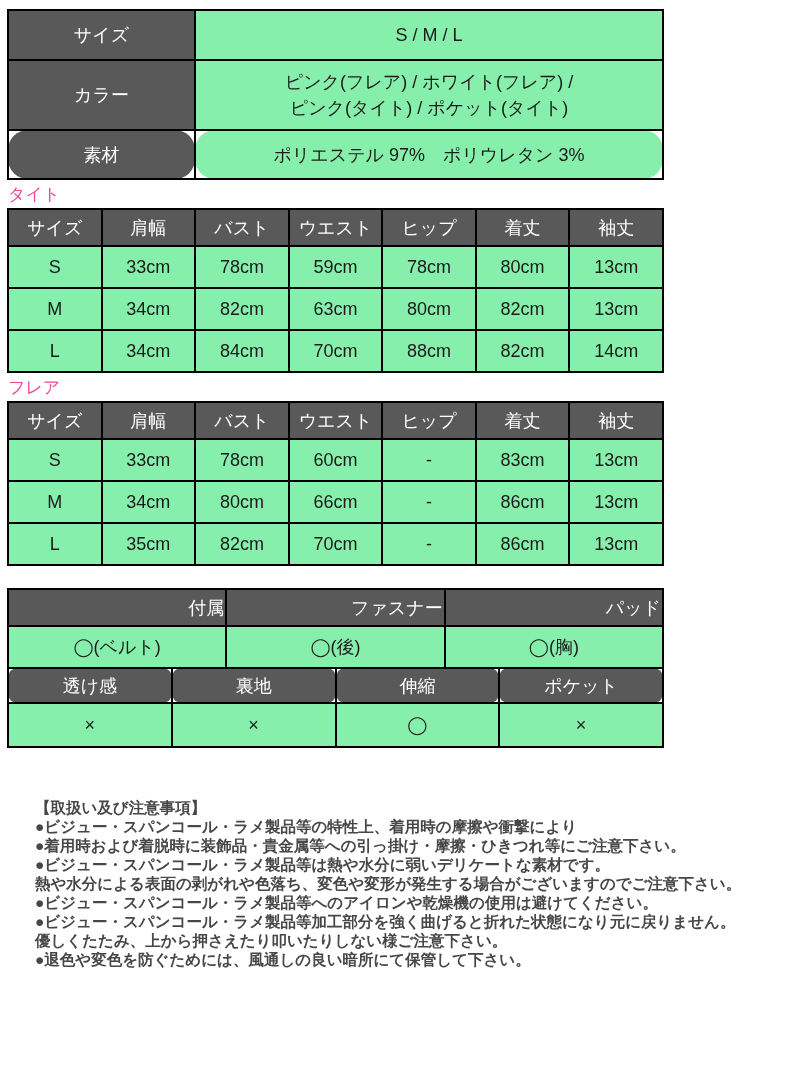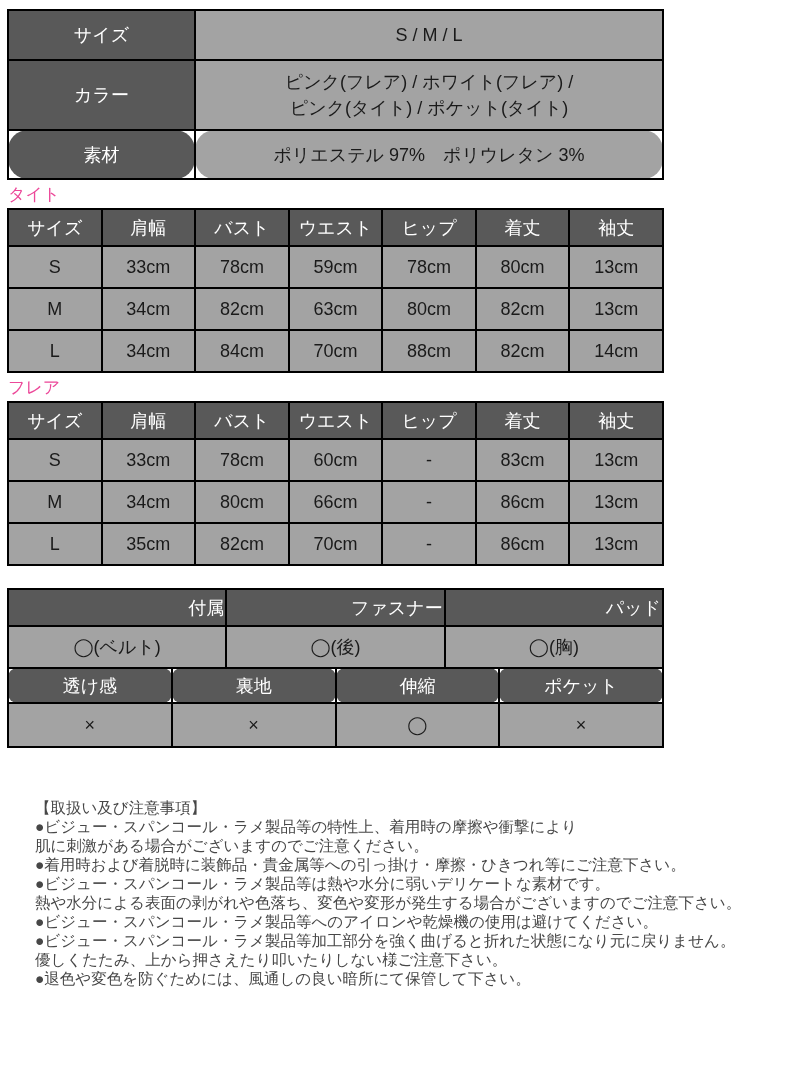--- a/index.html
+++ b/index.html
@@ -5,21 +5,21 @@
   html,body{margin:0;padding:0;background:#ffffff;}
   body{
     width:800px;height:1067px;overflow:hidden;
     font-family:"Liberation Sans","DejaVu Sans",sans-serif;
     color:#1a1a1a;-webkit-font-smoothing:antialiased;
   }
   .page{padding:9px 7px 0 7px;}
   table{border-collapse:collapse;width:657px;table-layout:fixed;}
   th,td{border:2px solid #000;}
   th{background:#595959;color:#ffffff;font-weight:normal;font-size:18px;text-align:center;}
-  td{font-size:18px;text-align:center;color:#1a1a1a;background:#a3a3a3;}
+  td{font-size:18px;text-align:center;color:#1a1a1a;background:#86efac;}
 
   
   .spec-table th{width:183px;}
   .spec-row-1 th,.spec-row-1 td{height:46px;}
   .spec-row-2 th,.spec-row-2 td{height:66px;}
   .spec-row-3 th,.spec-row-3 td{height:45px;border-radius:20px;}
   .two-line div{line-height:26px;}
 
   
   .size-label{font-size:17px;color:#ec4899;margin:5px 0 3px 1px;line-height:20px;}
@@ -30,21 +30,21 @@
   .feat3{margin-top:22px;}
   .feat3 th{height:33px;text-align:right;}
   .feat3 td{height:38px;}
   .feat4{margin-top:-2px;}
   .feat4 th{height:31px;border-radius:9px;}
   .feat4 td{height:40px;}
 
   
   .notes{margin-top:50px;padding-left:28px;padding-right:10px;
          font-size:15.5px;line-height:19px;color:#474747;}
-  .notes div{white-space:nowrap;}
+  .notes div{white-space:nowrap;font-weight:bold;}
 </style>
 </head>
 <body>
 
 <div class="page">
 
   <table class="spec-table">
     <tbody>
         <tr class="spec-row-1">
       <th>サイズ</th>
@@ -176,21 +176,20 @@
       <td>×</td>
       <td>◯</td>
       <td>×</td>
     </tr>
   </tbody>
     </table>
 
   <div class="notes">
     <div>【取扱い及び注意事項】</div>
     <div>●ビジュー・スパンコール・ラメ製品等の特性上、着用時の摩擦や衝撃により</div>
-    <div>肌に刺激がある場合がございますのでご注意ください。</div>
     <div>●着用時および着脱時に装飾品・貴金属等への引っ掛け・摩擦・ひきつれ等にご注意下さい。</div>
     <div>●ビジュー・スパンコール・ラメ製品等は熱や水分に弱いデリケートな素材です。</div>
     <div>熱や水分による表面の剥がれや色落ち、変色や変形が発生する場合がございますのでご注意下さい。</div>
     <div>●ビジュー・スパンコール・ラメ製品等へのアイロンや乾燥機の使用は避けてください。</div>
     <div>●ビジュー・スパンコール・ラメ製品等加工部分を強く曲げると折れた状態になり元に戻りません。</div>
     <div>優しくたたみ、上から押さえたり叩いたりしない様ご注意下さい。</div>
     <div>●退色や変色を防ぐためには、風通しの良い暗所にて保管して下さい。</div>
   </div>
 
 </div>

